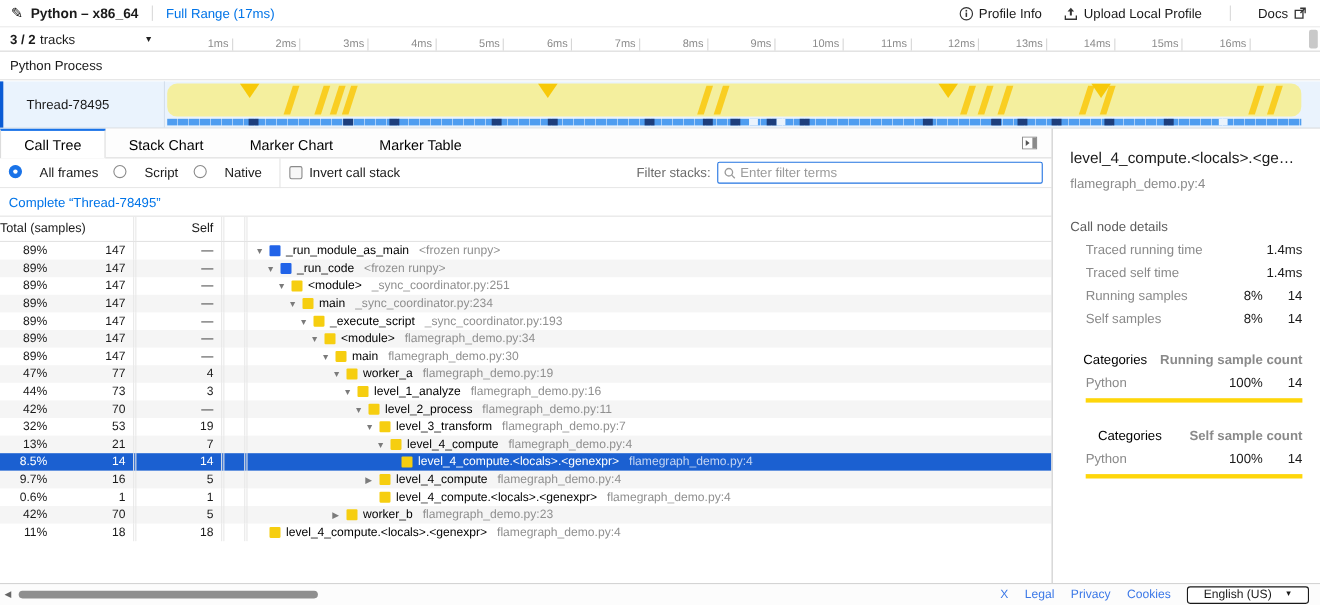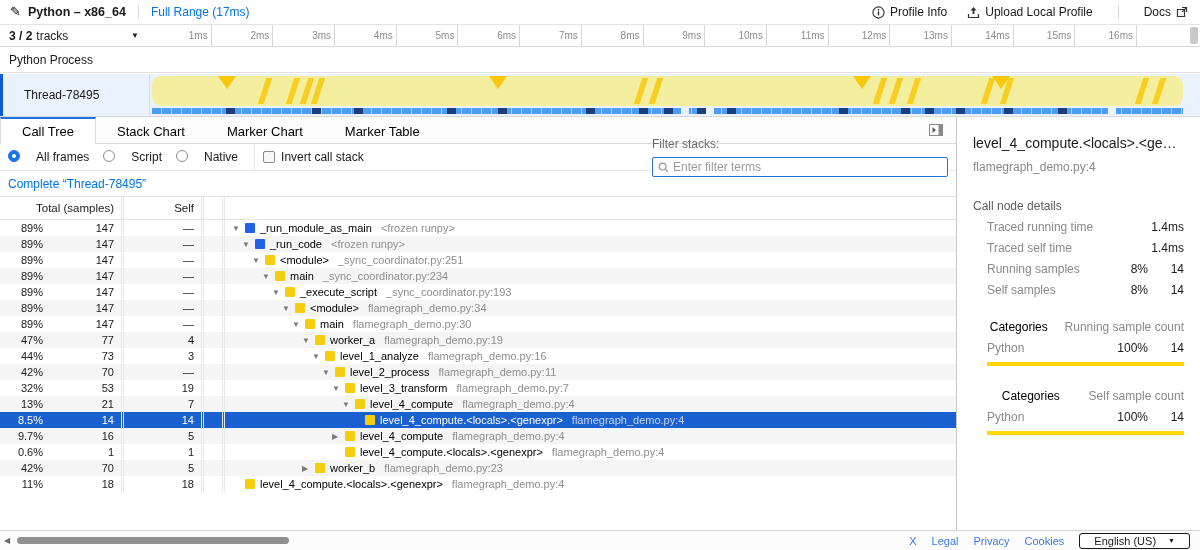--- a/index.html
+++ b/index.html
@@ -21,21 +21,21 @@
   .hdr-btn svg { display:block; }
 
   
   .ruler { position:absolute; top:25px; left:0; right:0; height:22px; background:#fff;
            border-bottom:1px solid #d8d8d8; display:flex; }
   .tracks-dd { width:150px; flex:none; display:flex; align-items:center; padding:0 9px;
                font-size:12px; justify-content:space-between; cursor:pointer; }
   .tracks-count { font-weight:700; }
   .tracks-word { font-weight:400; margin-left:4px; margin-right:auto; }
   .dd-arrow { font-size:8px; color:#222; margin-right:2px; }
-  .ruler-cells { flex:1; display:flex; }
+  .ruler-cells { flex:1; display:flex;align-items:flex-end; }
   .rcell { width:61.7px; flex:none; border-right:1px solid #d6d6d6; color:#8b8b8b;
            font-size:10px; display:flex; align-items:center; justify-content:flex-end; padding-right:3px; }
   .rfill { flex:1; }
   .vscroll-thumb { position:absolute; right:2px; top:2px; width:8px; height:17px;
                    background:#c9c9c9; border-radius:2px; }
 
   
   .prow { position:absolute; top:48px; left:0; right:0; height:25px; background:#fff;
           border-bottom:1px solid #e2e2e2; display:flex; align-items:center; padding-left:9px; font-size:12px; }
   .trow { position:absolute; top:74px; left:0; right:0; height:43px; background:#eaf3fd;
@@ -65,33 +65,33 @@
 
   .ctrl { height:27px; flex:none; display:flex; align-items:center; border-bottom:1px solid #e8e8e8;
           font-size:12px; padding:0 8px; }
   .radio-item { display:flex; align-items:flex-start; gap:16px; margin-right:14px; cursor:pointer; }
   .radio { width:12px; height:12px; border-radius:50%; border:1px solid #8a8a8a; background:#fff; position:relative; flex:none; }
   .radio.on { background:#1a73e8; border-color:#1a73e8; }
   .radio.on::after { content:""; position:absolute; left:3px; top:3px; width:4px; height:4px;
                      border-radius:50%; background:#fff; }
   .vdiv { width:1px; height:27px; background:#e4e4e4; margin:0 8px 0 2px; }
   .cb { width:12px; height:12px; border:1px solid #8a8a8a; border-radius:2px; background:#f7f7f7; margin-right:6px; flex:none; cursor:pointer; }
-  .filter { margin-left:auto; display:flex; gap:6px;flex-direction:column; }
+  .filter { margin-left:auto; display:flex; align-items:center; gap:6px; }
   .filter-label { color:#6b6b6b; }
   .filter-box { width:296px; height:20px; border:1px solid #2374e1; border-radius:2px; background:#fff;
                 display:flex; align-items:center; padding:0 5px; gap:4px; }
   .filter-box input { border:none; outline:none; flex:1; font-family:inherit; font-size:12px; padding:0; background:transparent; }
   .filter-box input::placeholder { color:#9a9a9a; }
 
   .linkrow { height:25px; flex:none; display:flex; align-items:center; padding-left:8px; font-size:12px; }
   .range-link { color:#0074e8; cursor:pointer; }
 
   .thead { height:24px; flex:none; display:flex; align-items:center; border-top:1px solid #e3e3e3;
            border-bottom:1px solid #e3e3e3; font-size:11.5px; }
-  .h-total { width:120px; text-align:right; padding-right:6px; }
+  .h-total { width:120px; padding-right:6px; }
   .h-self  { width:75px;  text-align:right; padding-right:6px; }
   .h-mini  { width:16px; }
   .sep { align-self:stretch; width:3px; border-left:1px solid #e8e8e8; border-right:1px solid #e8e8e8; margin:0 1px; flex:none; }
 
   .rows { flex:1; overflow:hidden; }
   .r { height:16px; display:flex; align-items:center; font-size:11px; cursor:default; }
   .r.alt { background:#f5f5f5; }
   .r.sel { background:#1b60d1; color:#fff; }
   .c-pct  { width:48px; text-align:right; padding-right:5px; flex:none; }
   .c-tot  { width:72px; text-align:right; padding-right:6px; flex:none; }
@@ -110,21 +110,21 @@
         border-left:1px solid #c9c9c9; padding:18px 16px 0 16px; font-size:12px; overflow:hidden; }
   .sb-title { font-size:14px; white-space:nowrap; overflow:hidden; text-overflow:ellipsis; }
   .sb-sub { color:#8a8a8a; margin-top:9px; }
   .sb-h { color:#5c5c5c; margin-top:25px; }
   .sb-row { display:flex; margin-left:14px; margin-top:7px; color:#8a8a8a; }
   .sb-label { flex:1; }
   .sb-v1 { width:44px; text-align:right; color:#1a1a1a; }
   .sb-v2 { width:36px; text-align:right; color:#1a1a1a; }
   .cat-head { display:flex; margin-top:23px; }
   .cat-title { flex:1; color:#000000;text-align:center; }
-  .cat-sub { color:#8a8a8a; }
+  .cat-sub { color:#8a8a8a;font-weight:bold; }
   .cat-bar { height:4px; margin-left:14px; margin-top:7px; }
 
   
   .footer { position:absolute; left:0; right:0; bottom:0; height:20px; background:#fcfcfc;
             border-top:1px solid #d4d4d4; display:flex; align-items:center; font-size:11px; }
   .hs-arrow { color:#666; font-size:8px; margin-left:4px; cursor:pointer; }
   .hs-thumb { width:272px; height:7px; border-radius:4px; background:#8f8f8f; margin-left:7px; cursor:pointer; }
   .f-links { margin-left:auto; display:flex; align-items:center; gap:15px; margin-right:10px; }
   .f-link { color:#3b78e7; cursor:pointer; text-decoration:none; }
   .lang { border:1px solid #1a1a1a; border-radius:3px; height:16px; display:flex; align-items:center;

